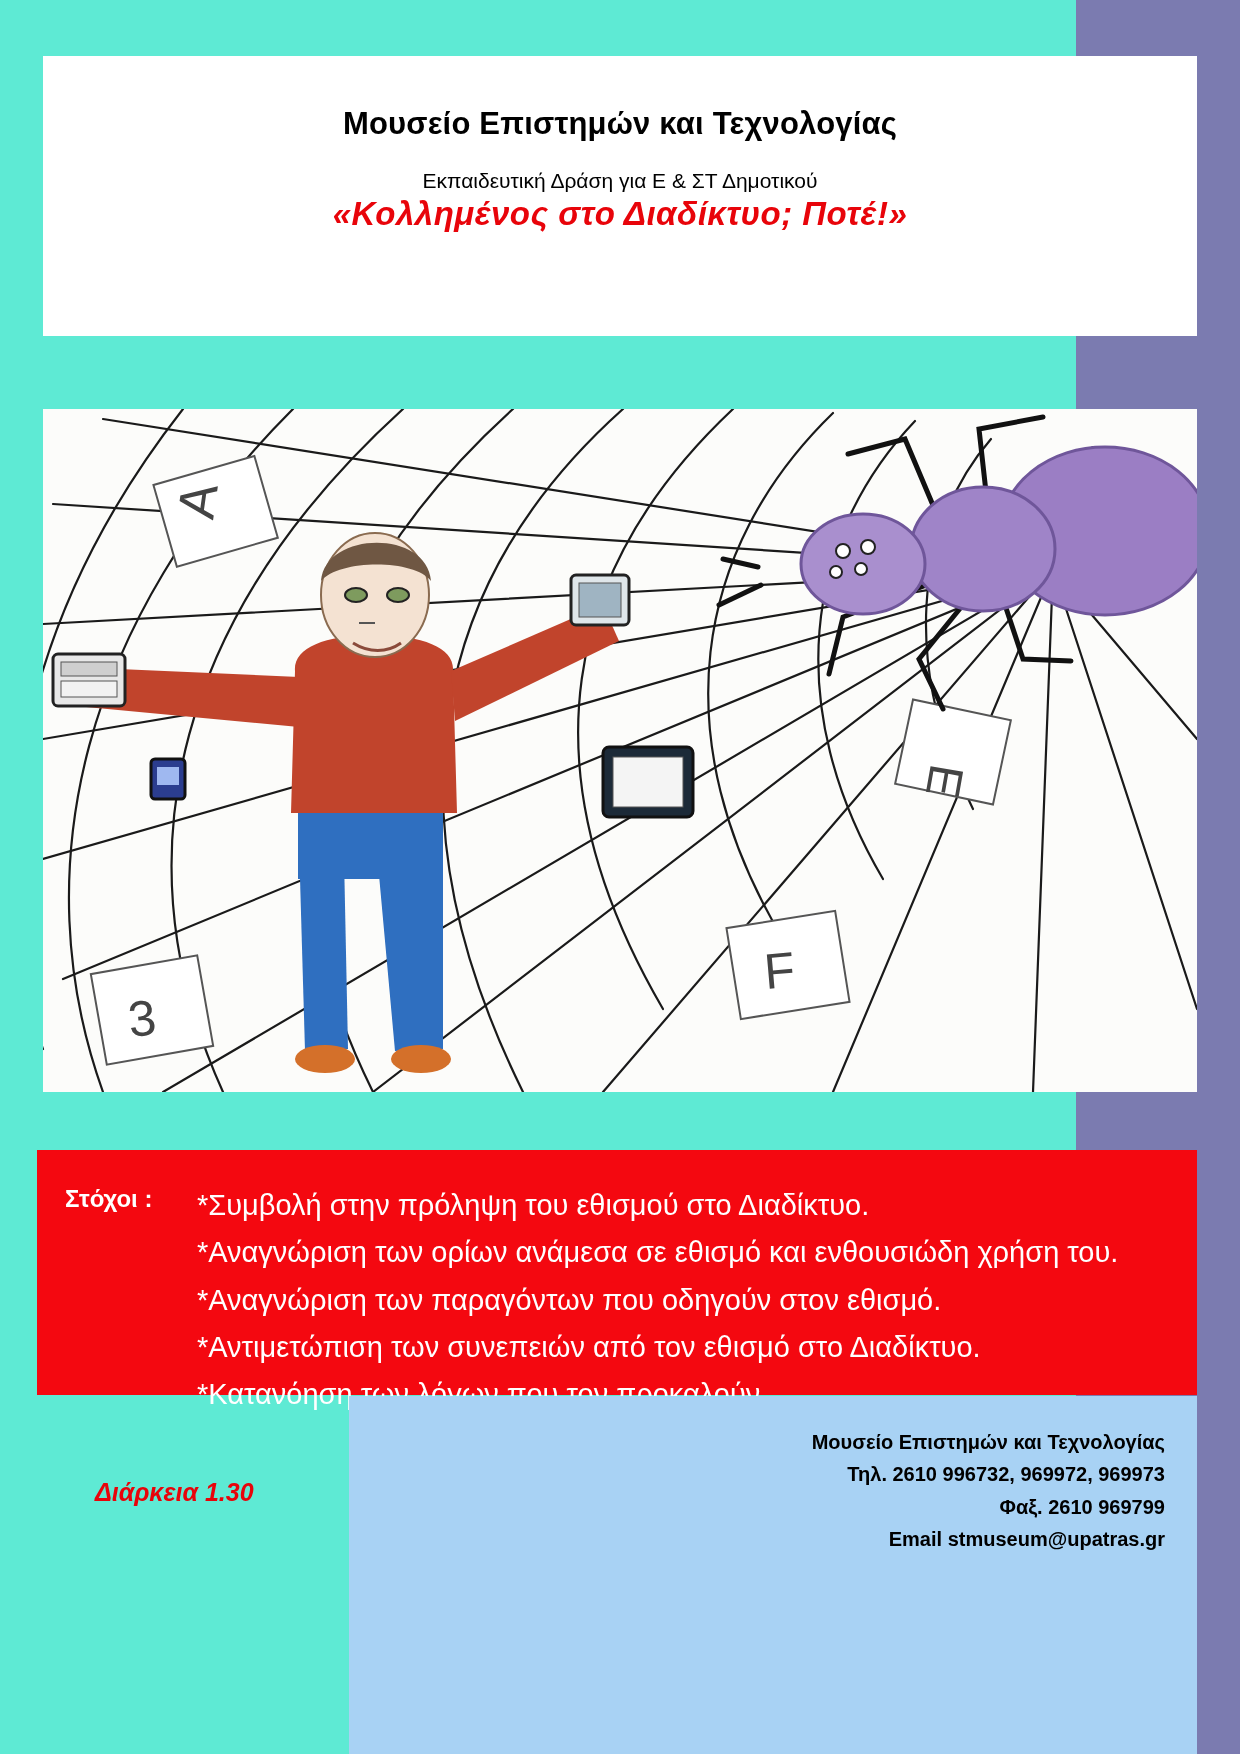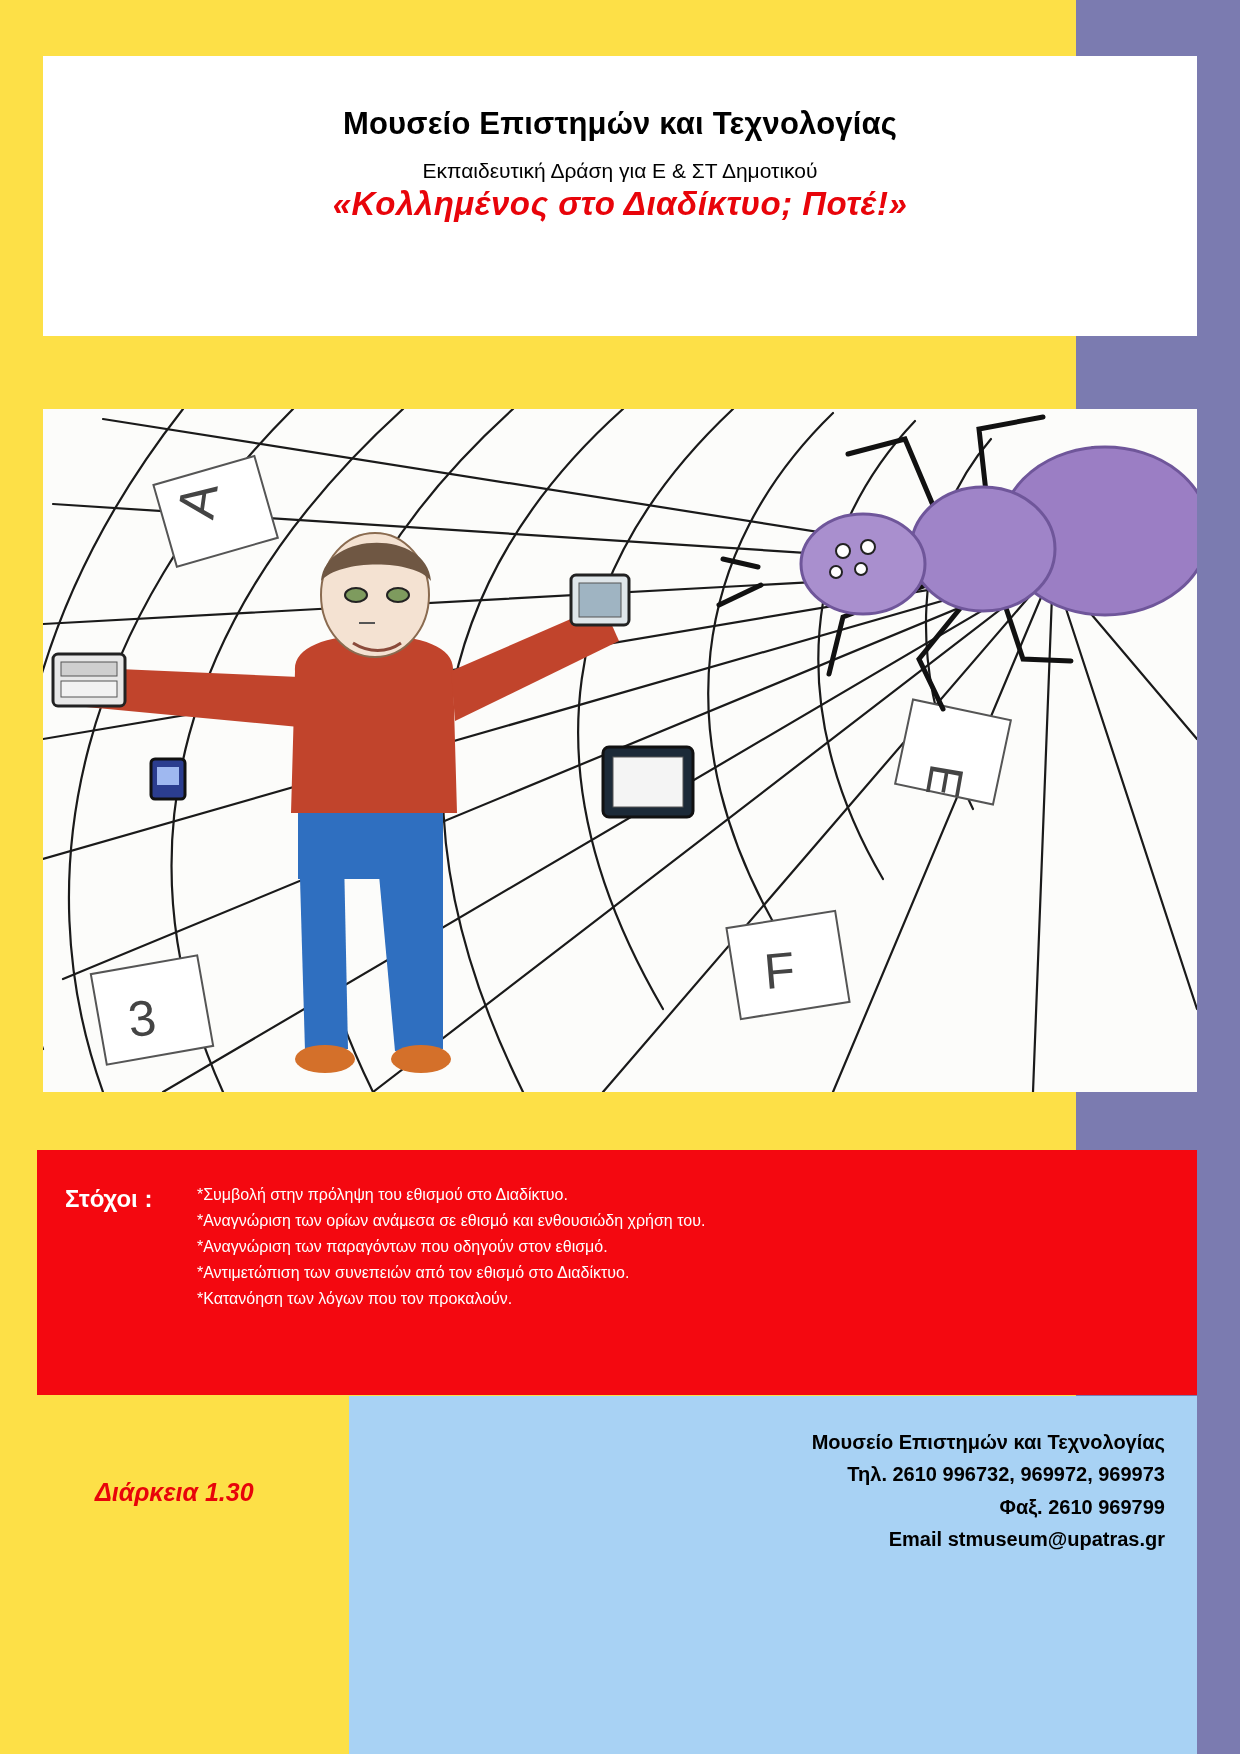--- a/index.html
+++ b/index.html
@@ -12,21 +12,21 @@
     background: #7b7bb0;
     font-family: "Liberation Sans", sans-serif;
     position: relative;
     overflow: hidden;
   }
   .poster {
     position: absolute;
     left: 0; top: 0;
     width: 1076px;
     height: 1754px;
-    background: #fde047;
+    background: #5eead4;
   }
 
   
   .header-card {
     position: absolute;
     left: 43px;
     top: 56px;
     width: 1154px;
     height: 280px;
     background: #ffffff;
@@ -37,21 +37,21 @@
   .header-title-1, .header-title-2 {
     font-size: 31px;
     font-weight: bold;
     color: #000000;
     line-height: 1.55;
     letter-spacing: 0.2px;
   }
   .header-sub {
     font-size: 21px;
     color: #000000;
-    margin-top: 8px;
+    margin-top: 18px;
     line-height: 1.4;
   }
   .header-main-title {
     font-size: 33px;
     font-weight: bold;
     font-style: italic;
     color: #e8040a;
     letter-spacing: 0.5px;
   }
 
@@ -87,21 +87,21 @@
     font-weight: bold;
     color: #ffffff;
   }
   .goals-list {
     position: absolute;
     left: 160px;
     top: 32px;
     width: 980px;
   }
   .goals-list div {
-    font-size: 16px;
+    font-size: 29px;
     color: #ffffff;
     line-height: 1.63;
     white-space: nowrap;
   }
 
   
   .contact {
     position: absolute;
     left: 349px;
     top: 1396px;

